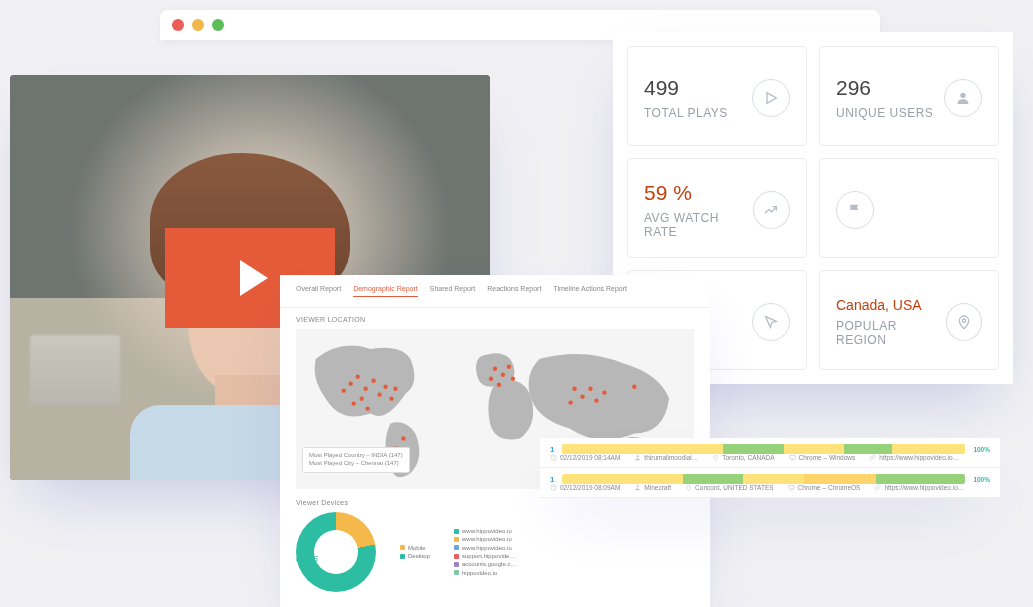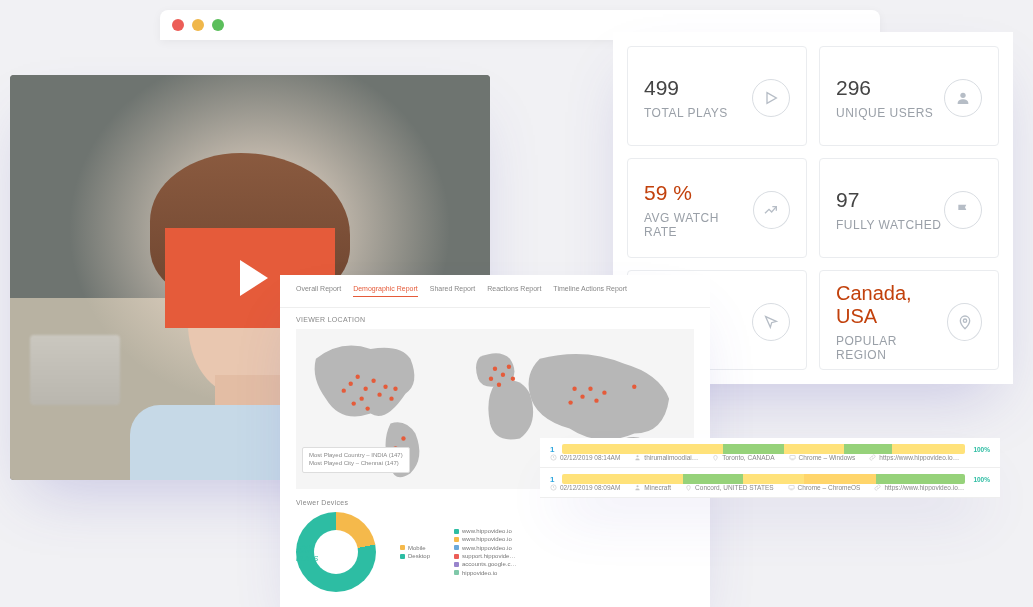--- a/index.html
+++ b/index.html
@@ -221,44 +221,40 @@
       <div class="stat-label">AVG WATCH RATE</div>
     </div>
     <div class="stat-icon">
       <svg viewBox="0 0 24 24" fill="none" stroke="currentColor" stroke-width="2">
           <path d="M3 17l6-6 4 4 7-8"></path>
           <path d="M14 7h6v6"></path>
         </svg>
     </div>
   </div>
   <div class="stat-card">
-    <div class="stat-text">
-      <div class="stat-value">97</div>
-      <div class="stat-label">FULLY WATCHED</div>
-    </div>
     <div class="stat-icon">
       <svg viewBox="0 0 24 24" fill="currentColor">
           <path d="M5 3v18M5 4h12l-2 4 2 4H5"></path>
         </svg>
     </div>
   </div>
   <div class="stat-card">
     <div class="stat-text">
       <div class="stat-value">30</div>
       <div class="stat-label">ACTIONS</div>
     </div>
     <div class="stat-icon">
       <svg viewBox="0 0 24 24" fill="none" stroke="currentColor" stroke-width="2">
           <path d="M4 4l7 16 2-7 7-2z"></path>
         </svg>
     </div>
   </div>
   <div class="stat-card">
     <div class="stat-text">
-      <div class="stat-value blue" style="font-size:20px">Canada, USA</div>
+      <div class="stat-value blue" style="font-size:14px">Canada, USA</div>
       <div class="stat-label">POPULAR REGION</div>
     </div>
     <div class="stat-icon">
       <svg viewBox="0 0 24 24" fill="none" stroke="currentColor" stroke-width="2">
           <path d="M12 22s7-7 7-12a7 7 0 10-14 0c0 5 7 12 7 12z"></path>
           <circle cx="12" cy="10" r="2.5"></circle>
         </svg>
     </div>
   </div>
 </div>

